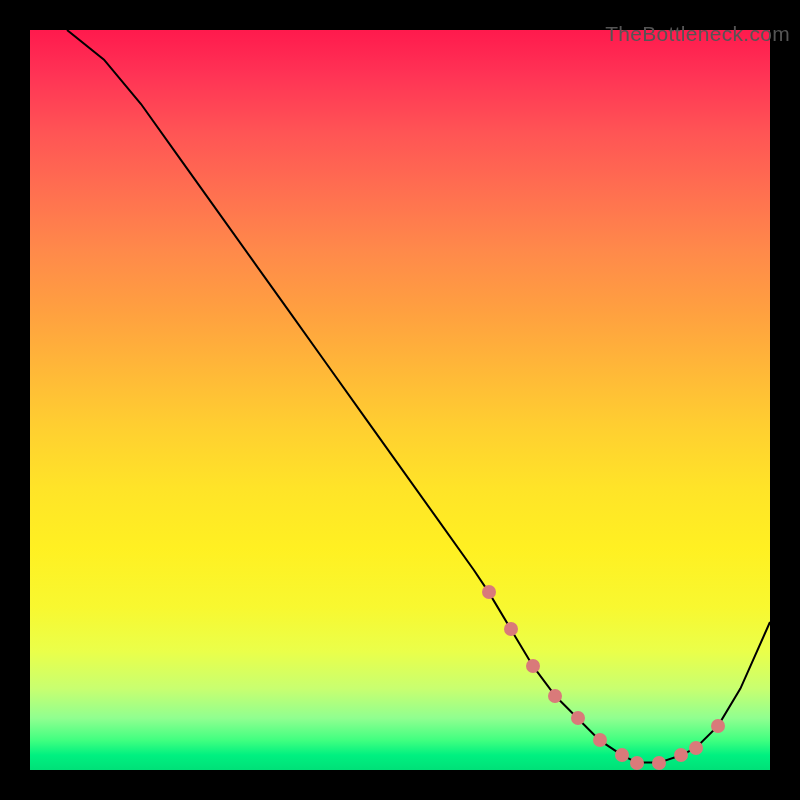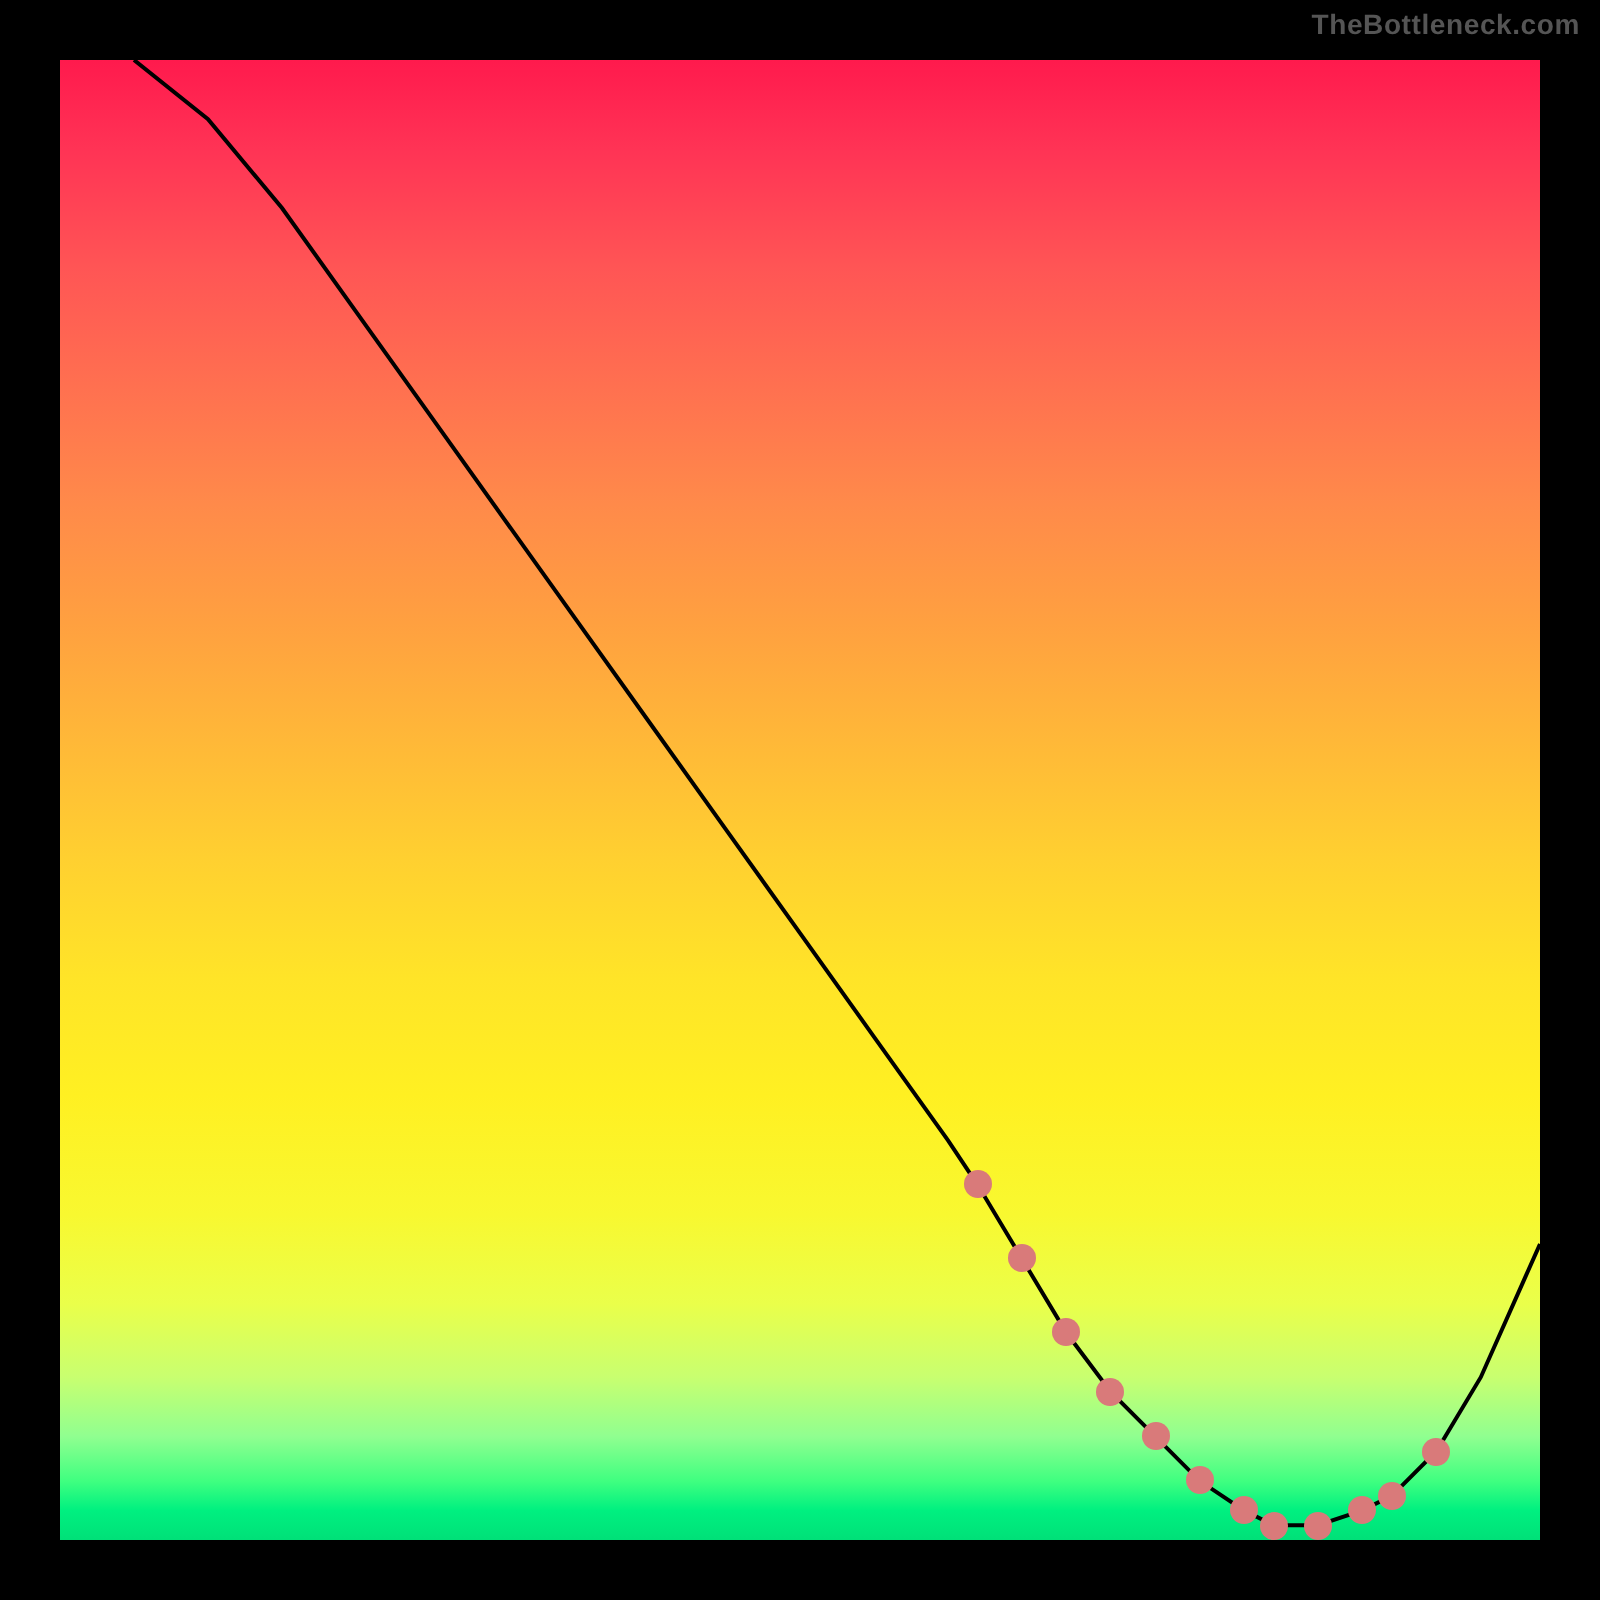--- a/index.html
+++ b/index.html
@@ -5,25 +5,25 @@
   * { margin: 0; padding: 0; box-sizing: border-box; }
   body {
     width: 800px;
     height: 800px;
     background: #000;
     position: relative;
     font-family: Arial, sans-serif;
   }
   .watermark {
     position: absolute;
-    top: 4px;
+    top: 22px;
     right: 10px;
     color: #555;
-    font-size: 14px;
-    font-weight: 700;
+    font-size: 21px;
+    font-weight: 400;
     z-index: 10;
     letter-spacing: 0.3px;
   }
   .plot-area {
     position: absolute;
     left: 30px;
     top: 30px;
     width: 740px;
     height: 740px;
     background: linear-gradient(to bottom,

